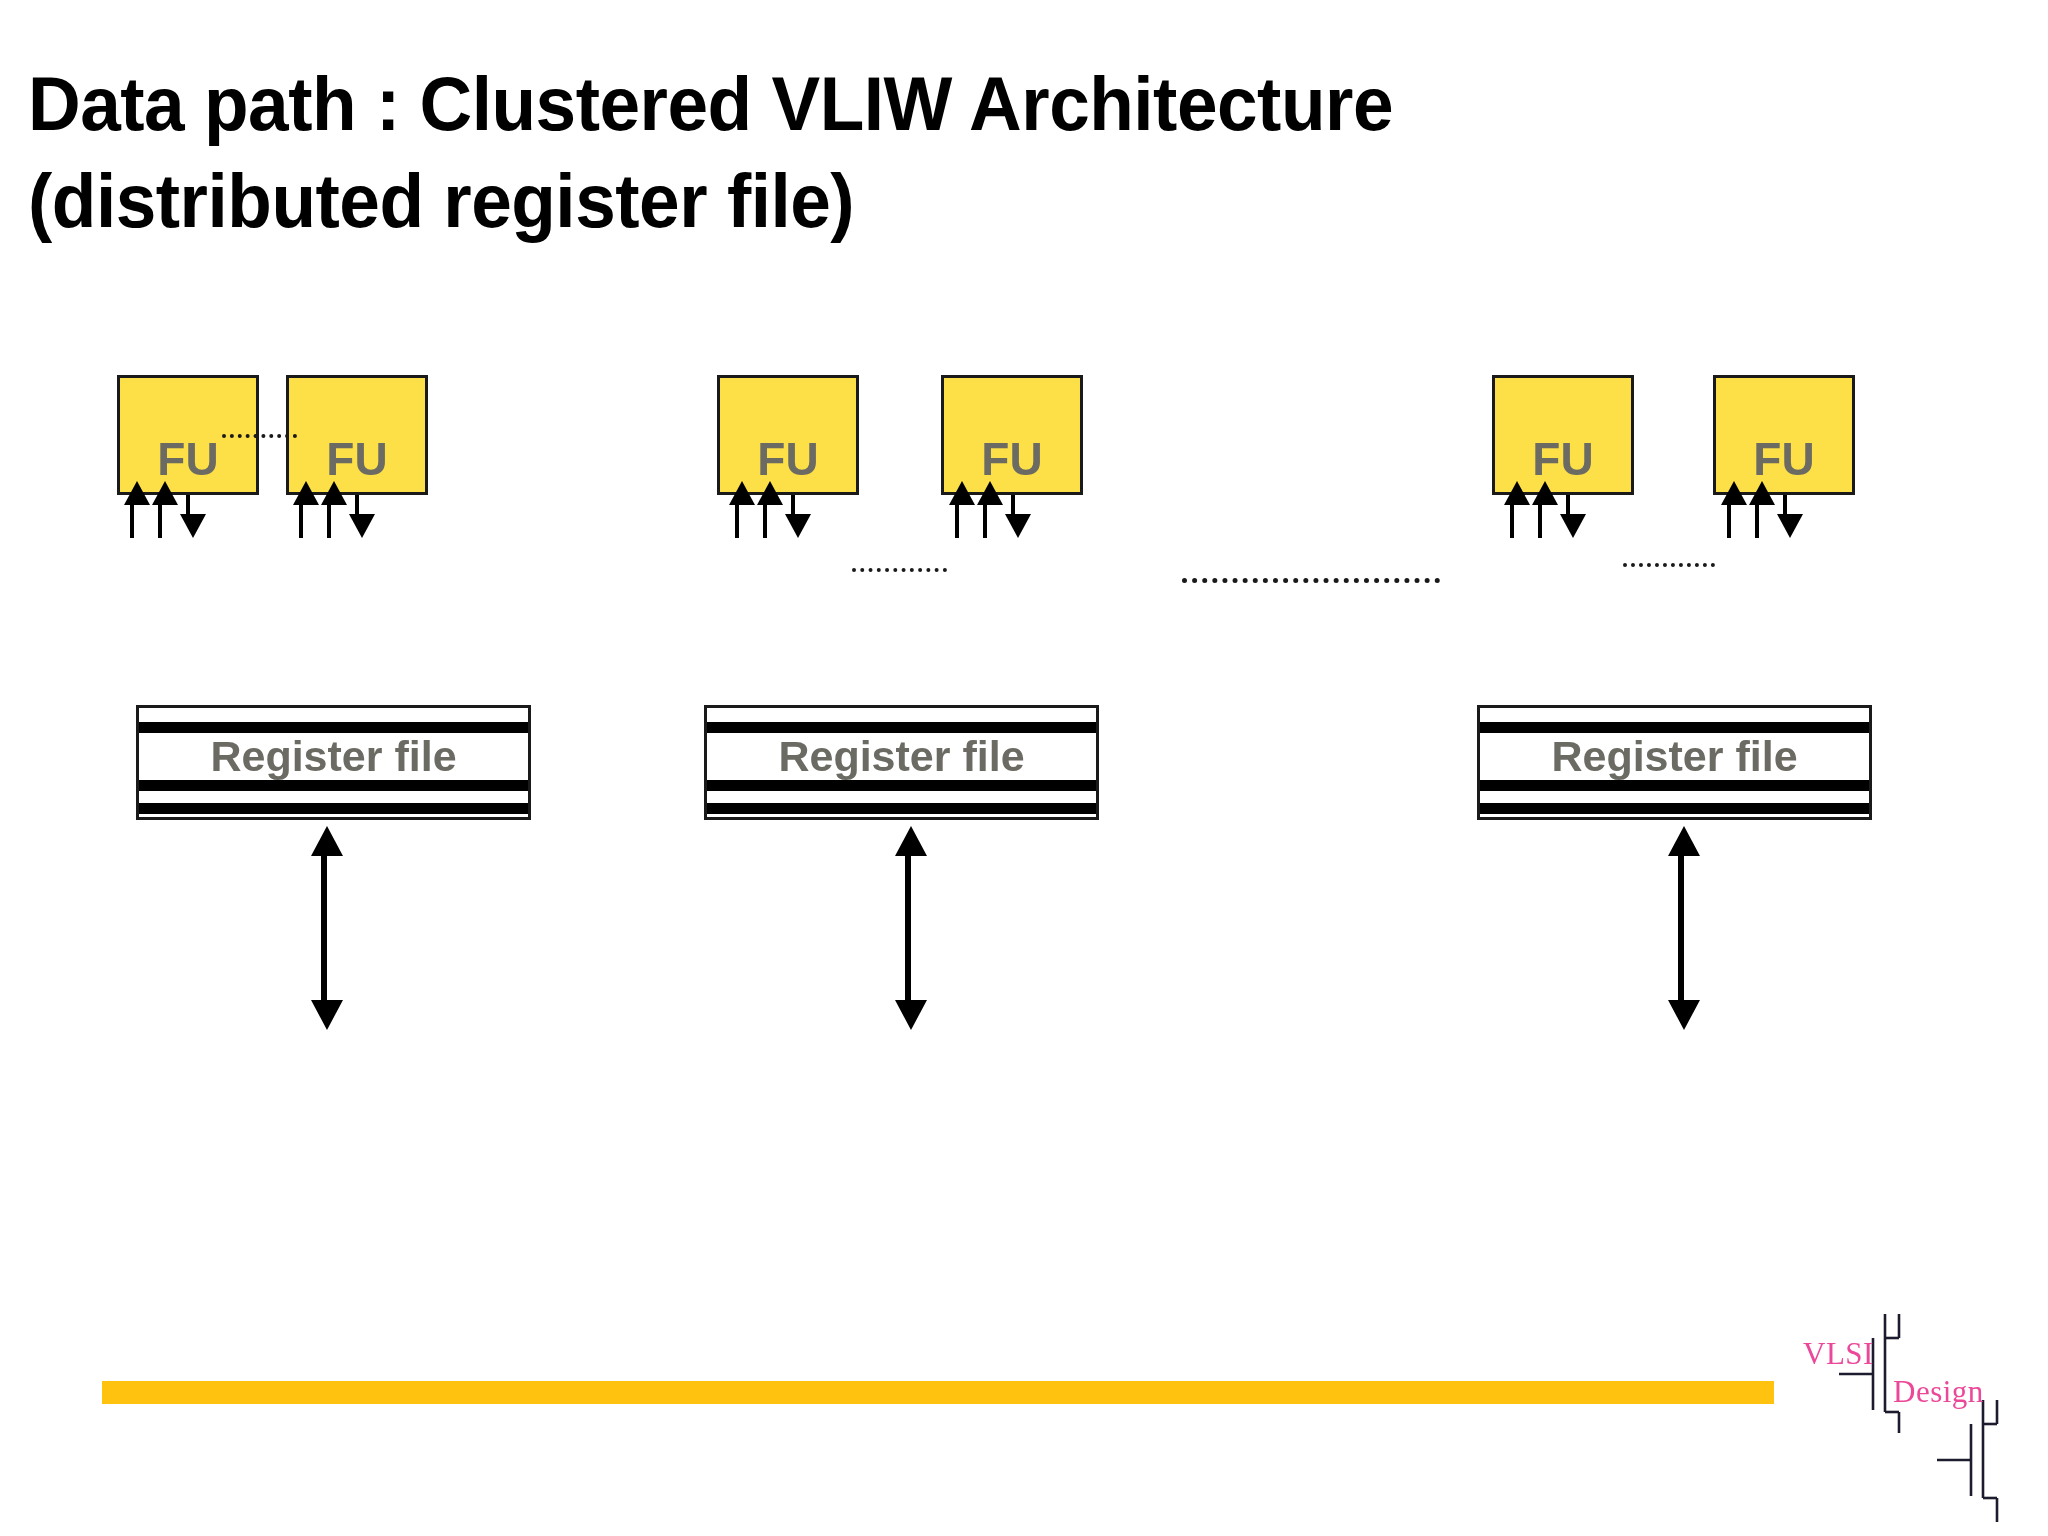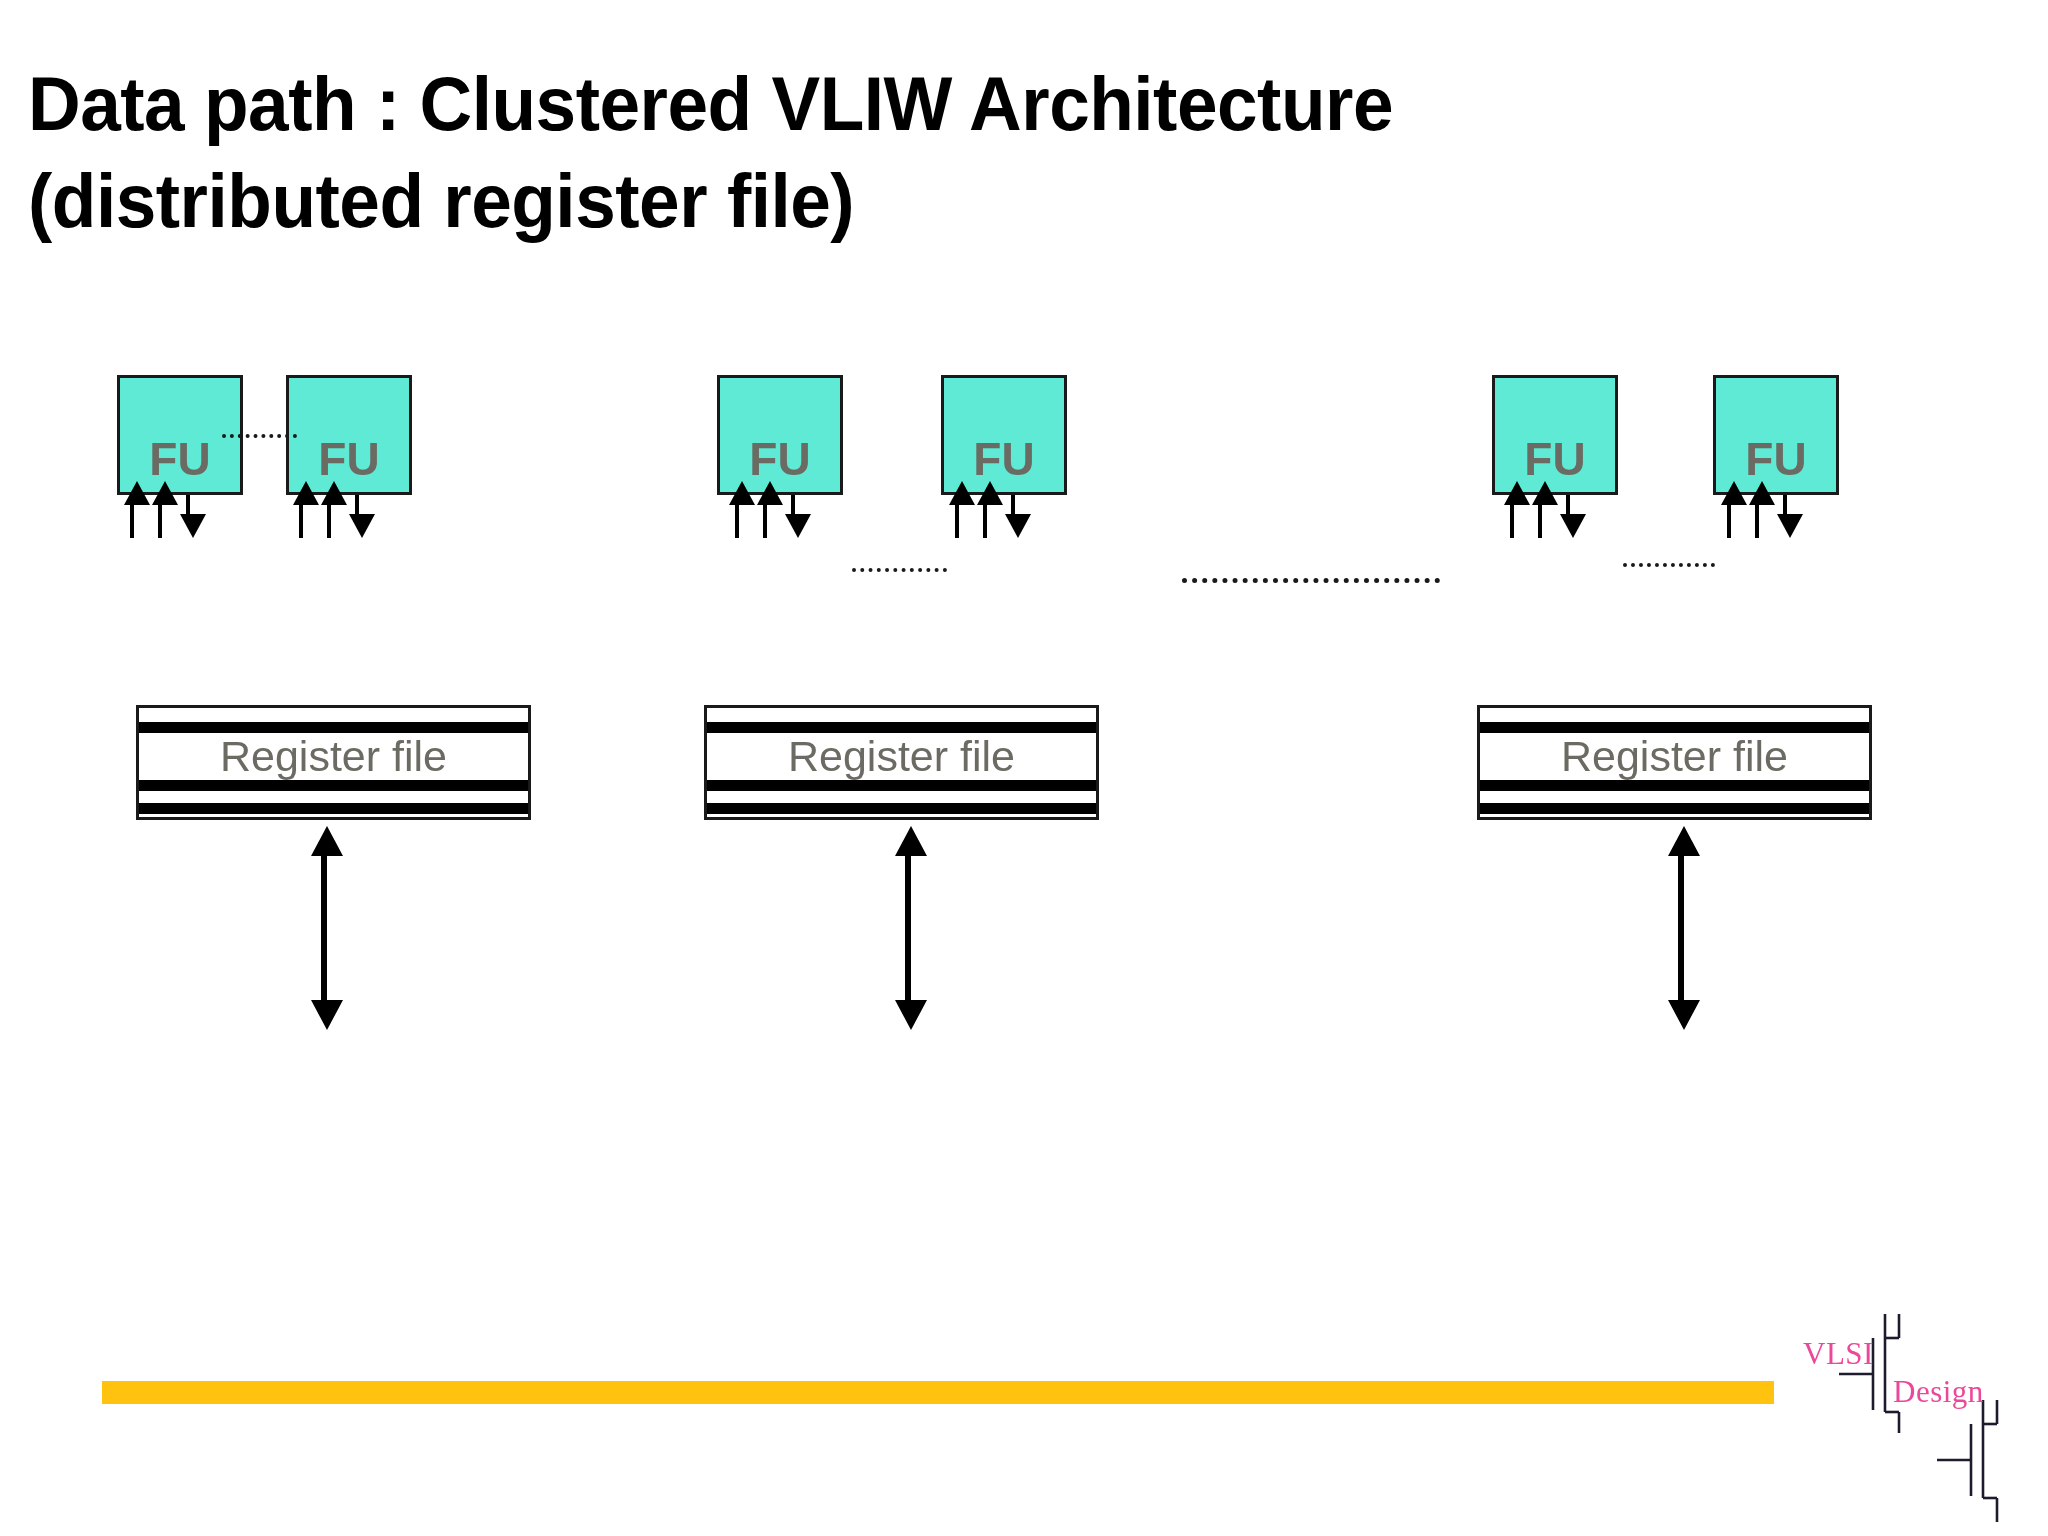--- a/index.html
+++ b/index.html
@@ -44,24 +44,24 @@
     height: 1536px;
   }
 
   
   .cluster {
     position: absolute;
   }
 
   .fu-box {
     position: absolute;
-    width: 126px;
+    width: 142px;
     height: 120px;
     border: 3px solid #1a1a1a;
-    background: #5eead4;
+    background: #fde047;
     box-sizing: border-box;
   }
   .fu-label {
     position: absolute;
     left: 0;
     right: 0;
     bottom: 8px;
     text-align: center;
     font-family: "Liberation Sans", sans-serif;
     font-weight: 700;
@@ -97,21 +97,21 @@
   .rf-bar.b3 { top: 95px;  height: 11px; }
   .rf-label {
     position: absolute;
     left: 0;
     right: 0;
     top: 25px;
     height: 47px;
     line-height: 47px;
     text-align: center;
     font-family: "Liberation Sans", sans-serif;
-    font-weight: 400;
+    font-weight: 700;
     font-size: 43px;
     color: #6b6a63;
     white-space: nowrap;
   }
 
   
   .v-line {
     position: absolute;
     width: 4px;
     background: #000000;

